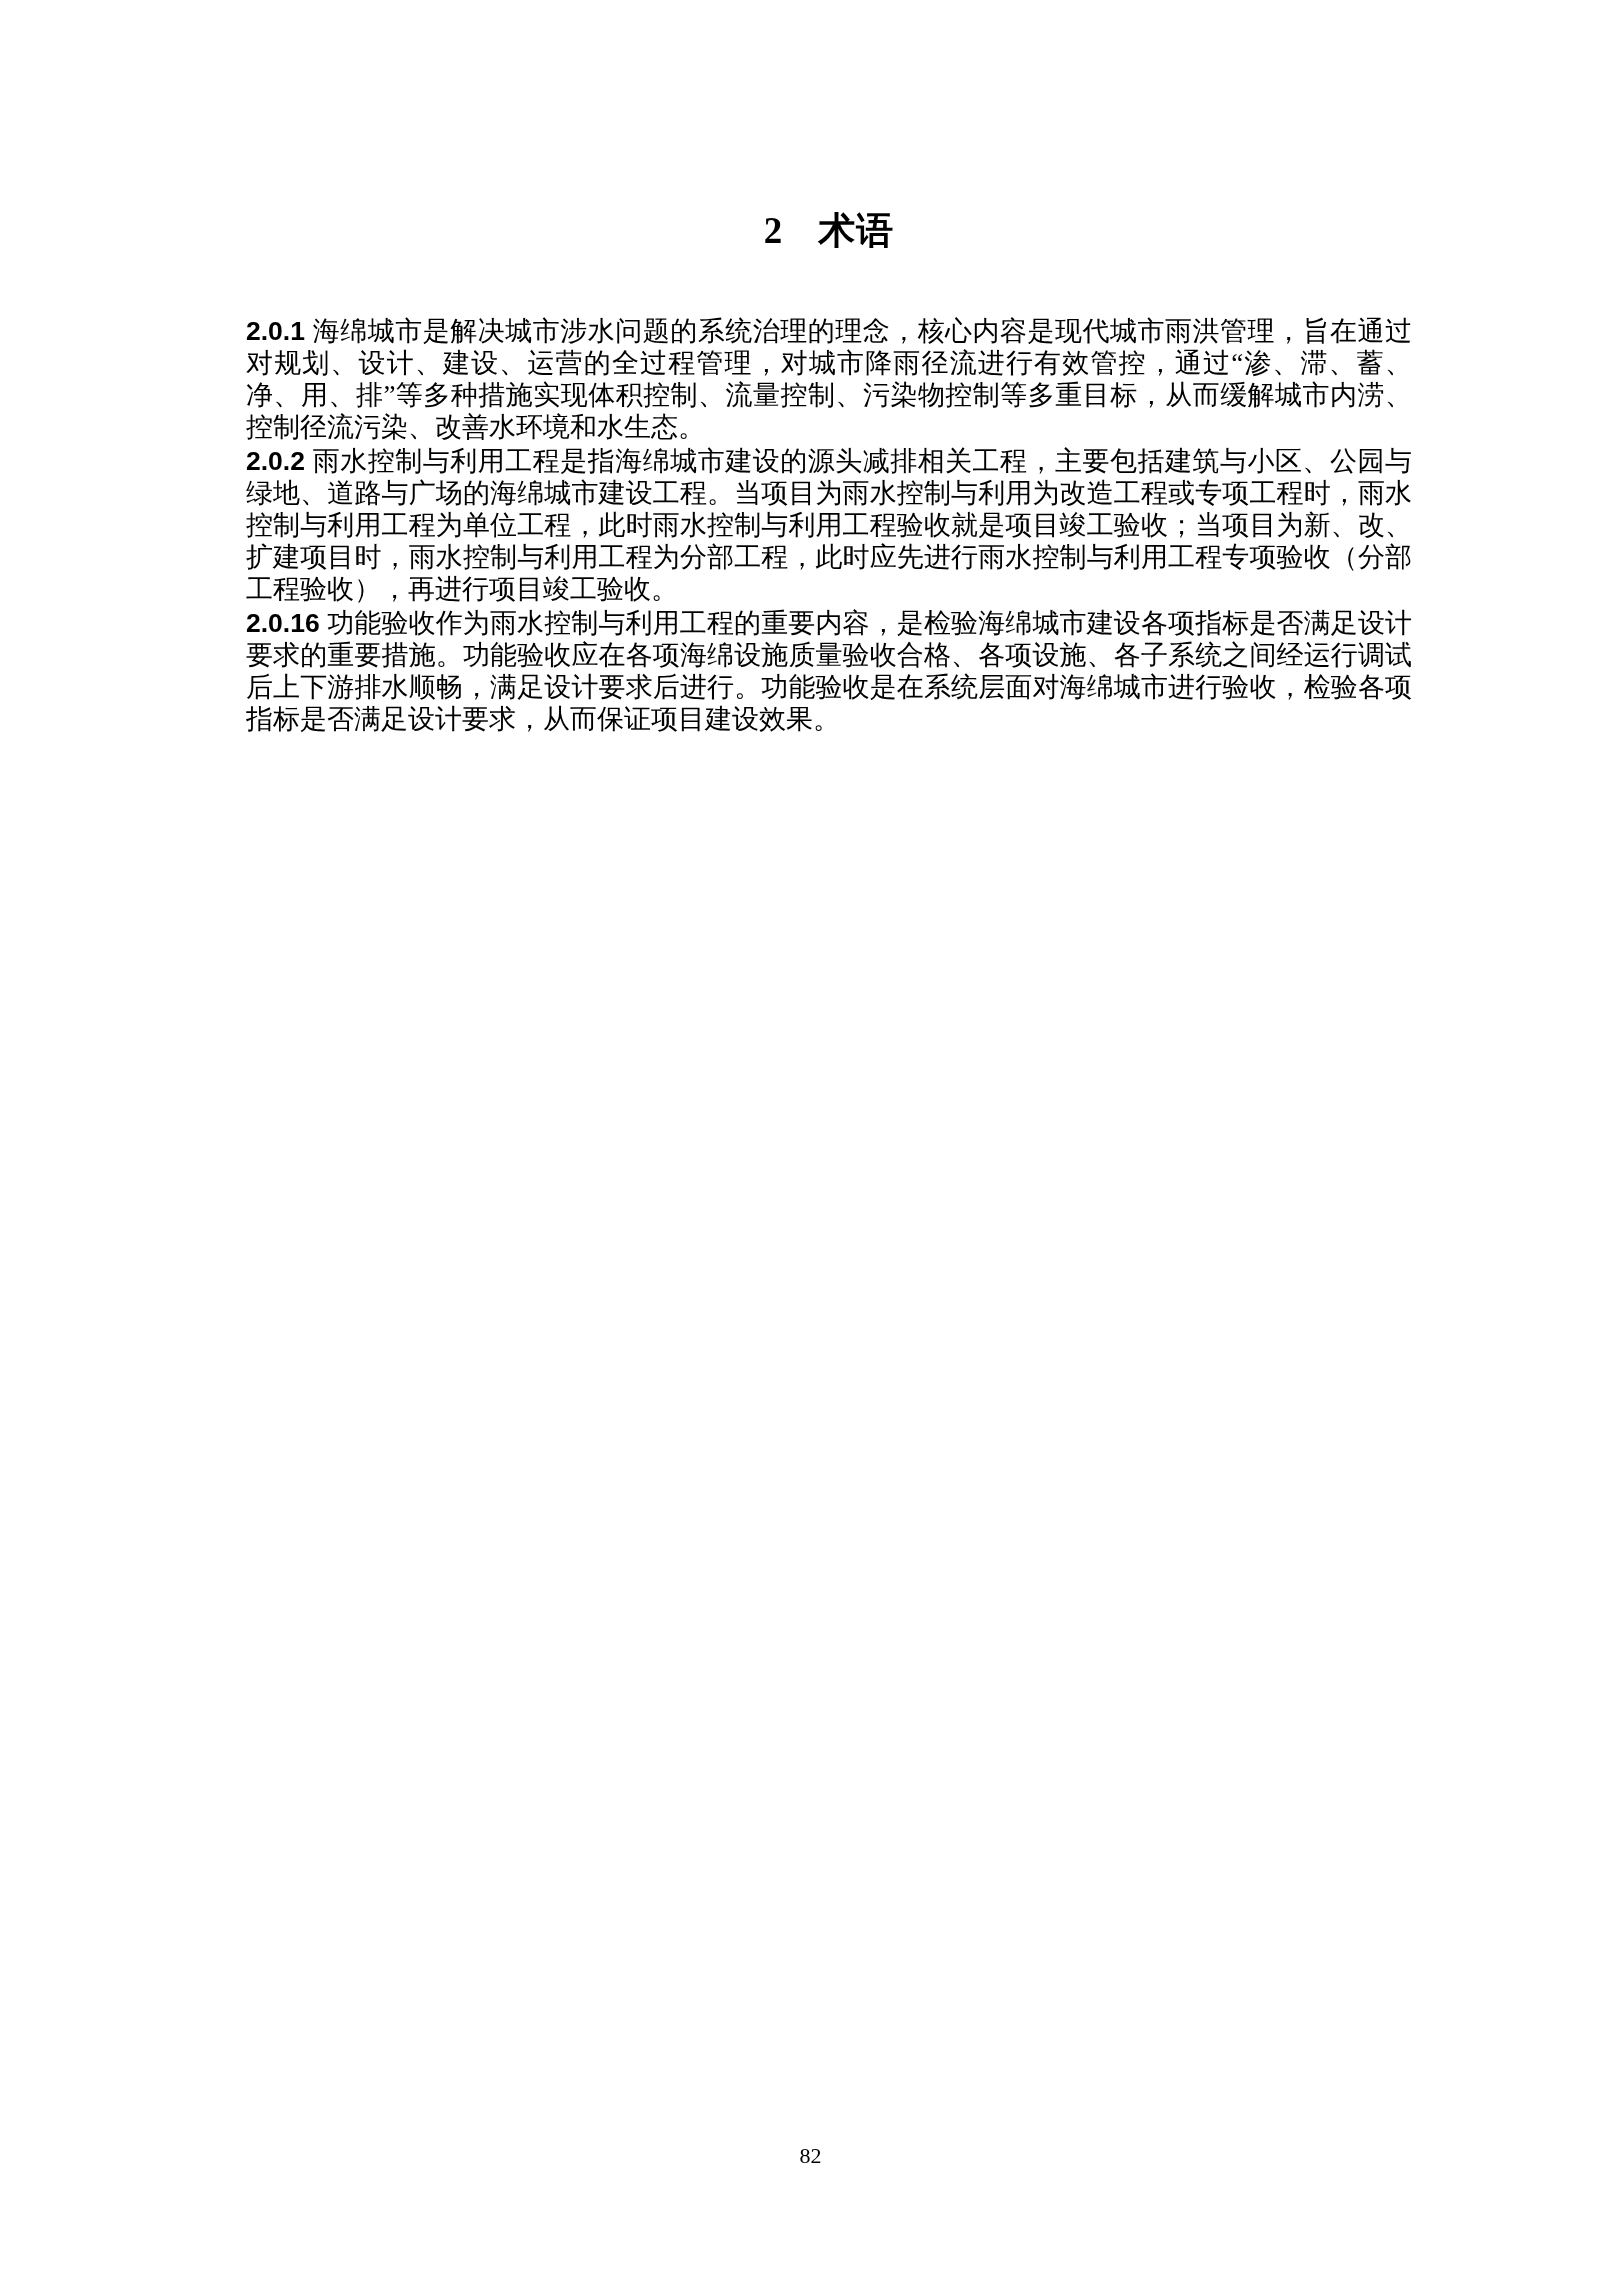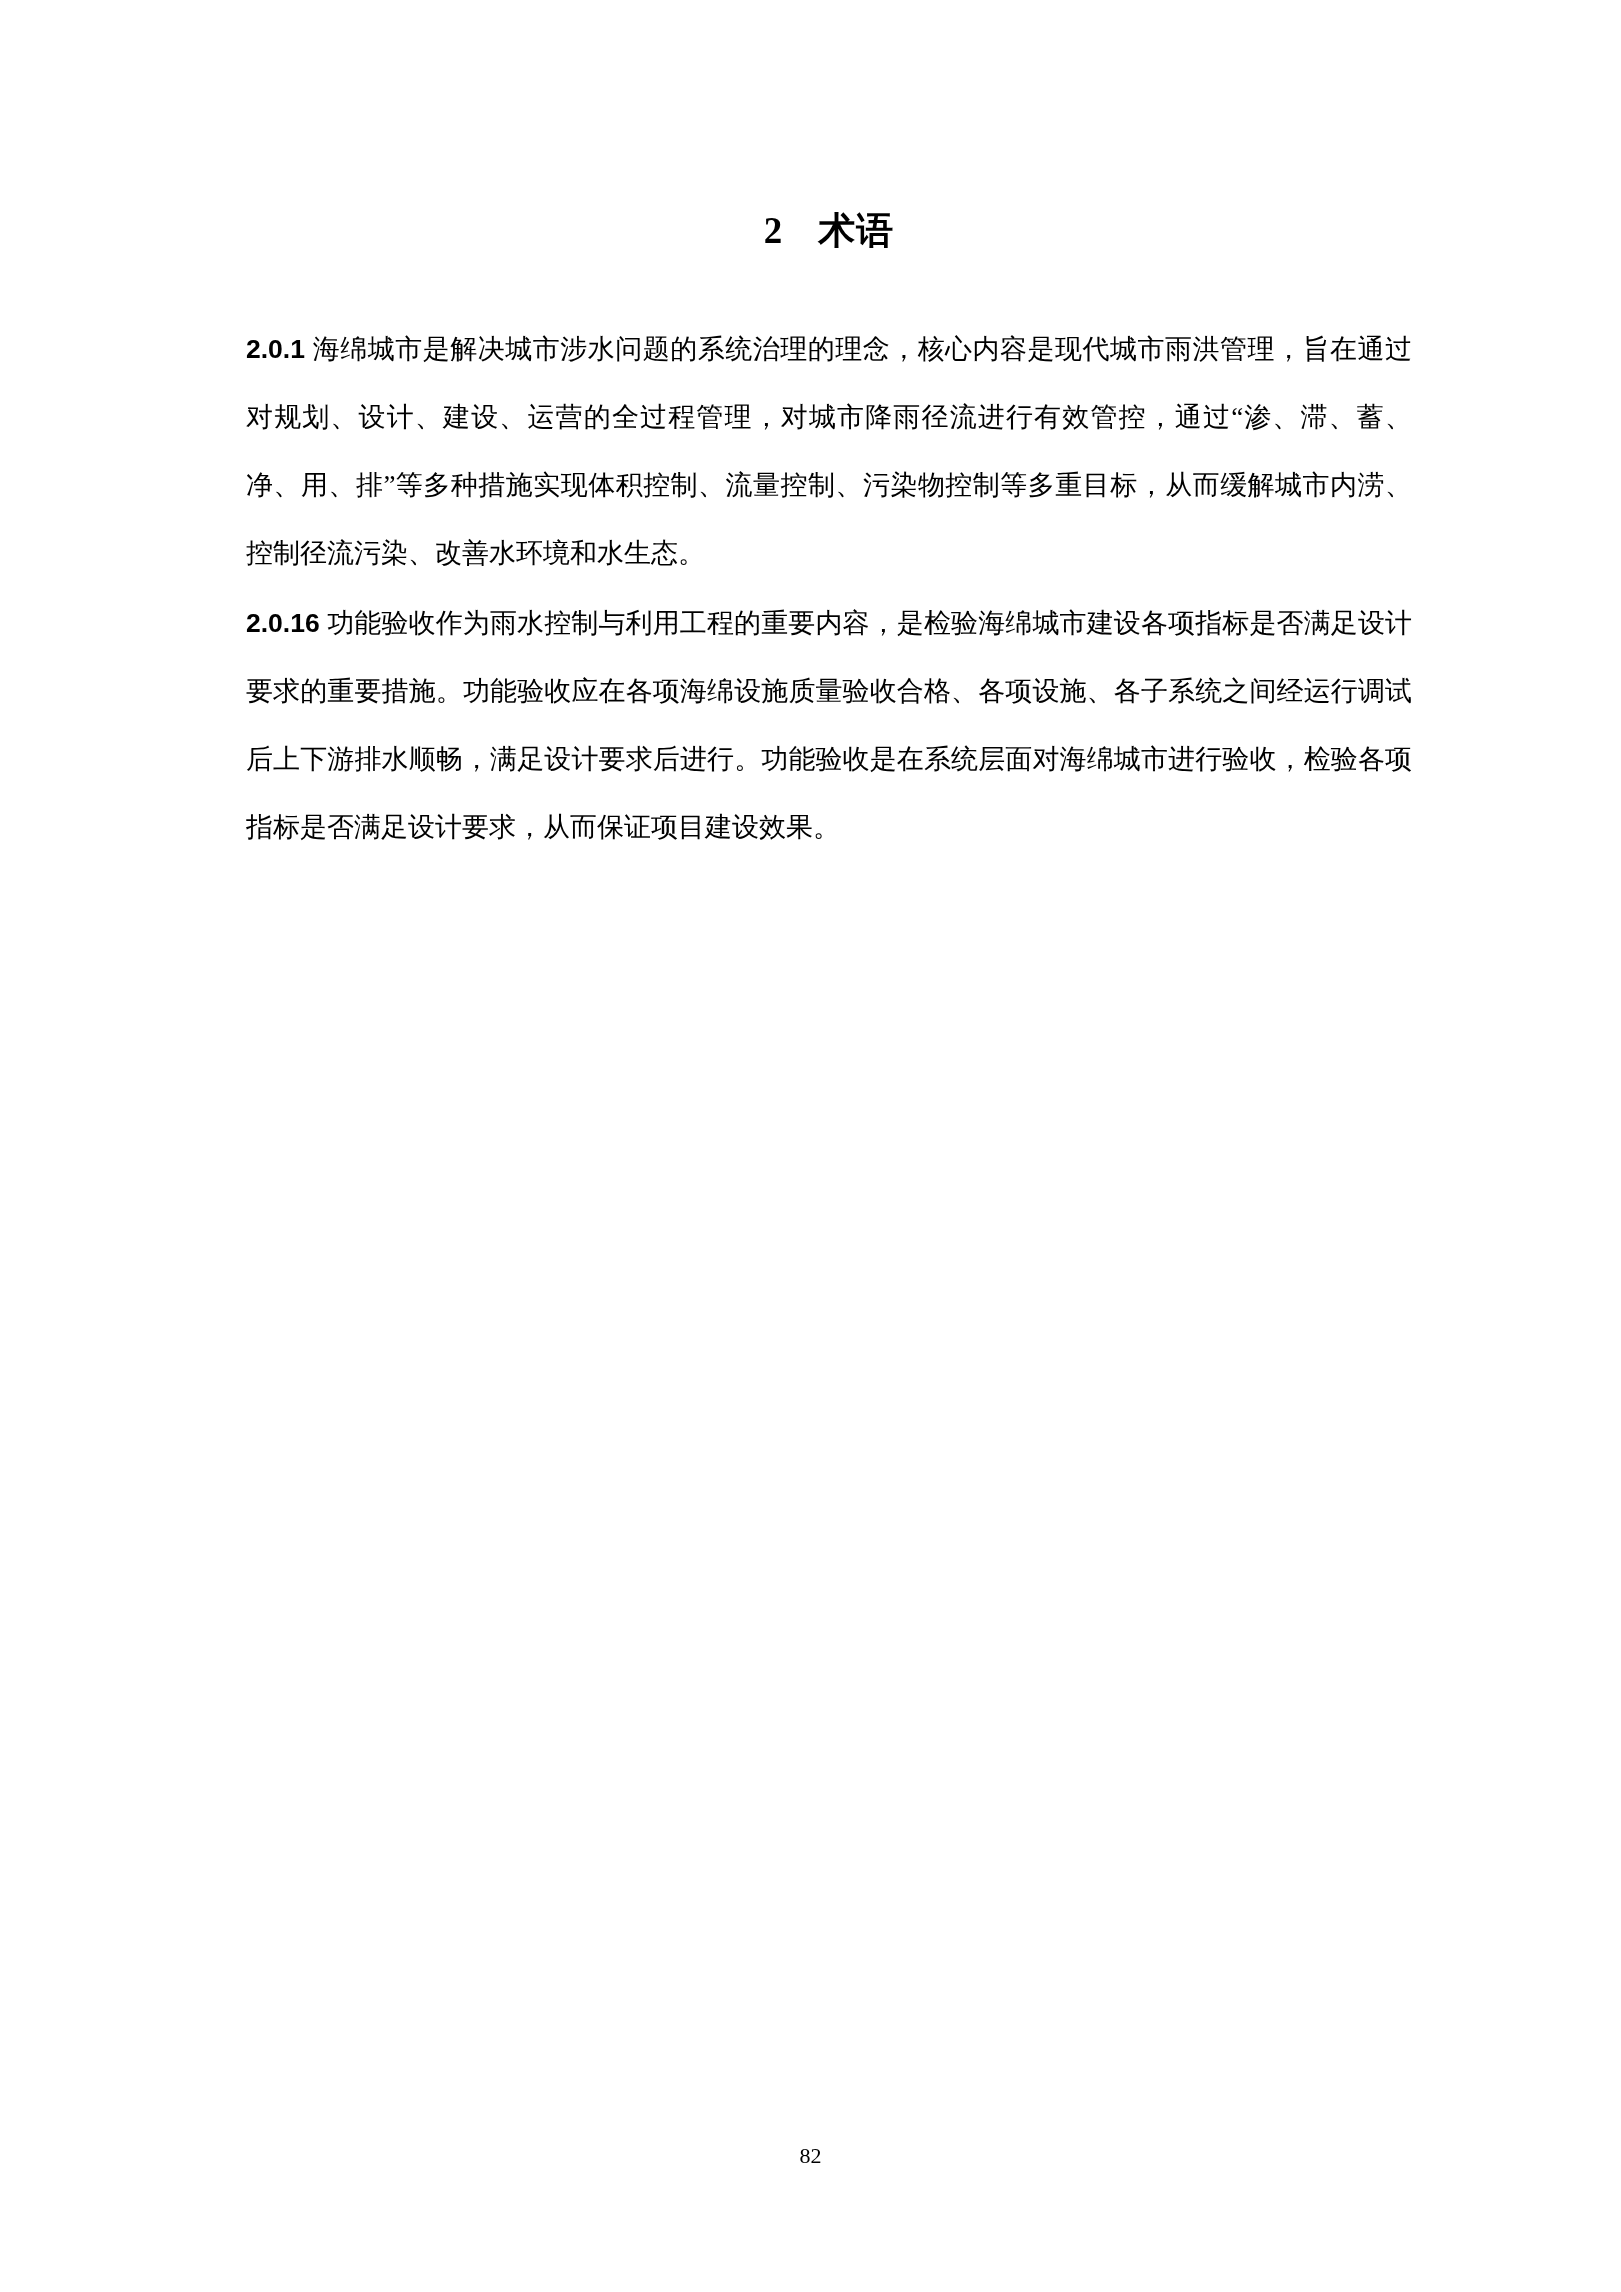--- a/index.html
+++ b/index.html
@@ -36,21 +36,21 @@
   }
   .chapter-heading .num {
     margin-right: 35px;
   }
   .body-block {
     margin-top: 59px;
   }
   .para {
     margin: 0 0 2px 0;
     font-size: 27px;
-    line-height: 68px;
+    line-height: 32px;
     text-align: justify;
     text-justify: inter-ideograph;
     text-indent: 0;
   }
   .para .clause {
     font-weight: bold;
     font-family: "Liberation Sans", "DejaVu Sans", sans-serif;
     font-size: 26.5px;
     letter-spacing: 0px;
   }
@@ -76,20 +76,23 @@
     <h1 class="chapter-heading">
       <span class="num">2</span><span>术语</span>
     </h1>
 
     <div class="body-block">
 
       <p class="para">
         <span class="clause">2.0.1</span><span>海绵城市是解决城市涉水问题的系统治理的理念，核心内容是现代城市雨洪管理，旨在通过对规划、设计、建设、运营的全过程管理，对城市降雨径流进行有效管控，通过“渗、滞、蓄、净、用、排”等多种措施实现体积控制、流量控制、污染物控制等多重目标，从而缓解城市内涝、控制径流污染、改善水环境和水生态。</span>
       </p>
 
+      <p class="para">
+        <span class="clause">2.0.2</span><span>雨水控制与利用工程是指海绵城市建设的源头减排相关工程，主要包括建筑与小区、公园与绿地、道路与广场的海绵城市建设工程。当项目为雨水控制与利用为改造工程或专项工程时，雨水控制与利用工程为单位工程，此时雨水控制与利用工程验收就是项目竣工验收；当项目为新、改、扩建项目时，雨水控制与利用工程为分部工程，此时应先进行雨水控制与利用工程专项验收（分部工程验收），再进行项目竣工验收。</span>
+      </p>
 
       <p class="para">
         <span class="clause">2.0.16</span><span>功能验收作为雨水控制与利用工程的重要内容，是检验海绵城市建设各项指标是否满足设计要求的重要措施。功能验收应在各项海绵设施质量验收合格、各项设施、各子系统之间经运行调试后上下游排水顺畅，满足设计要求后进行。功能验收是在系统层面对海绵城市进行验收，检验各项指标是否满足设计要求，从而保证项目建设效果。</span>
       </p>
 
     </div>
   </div>
 
   <div class="folio">82</div>
 </div>

